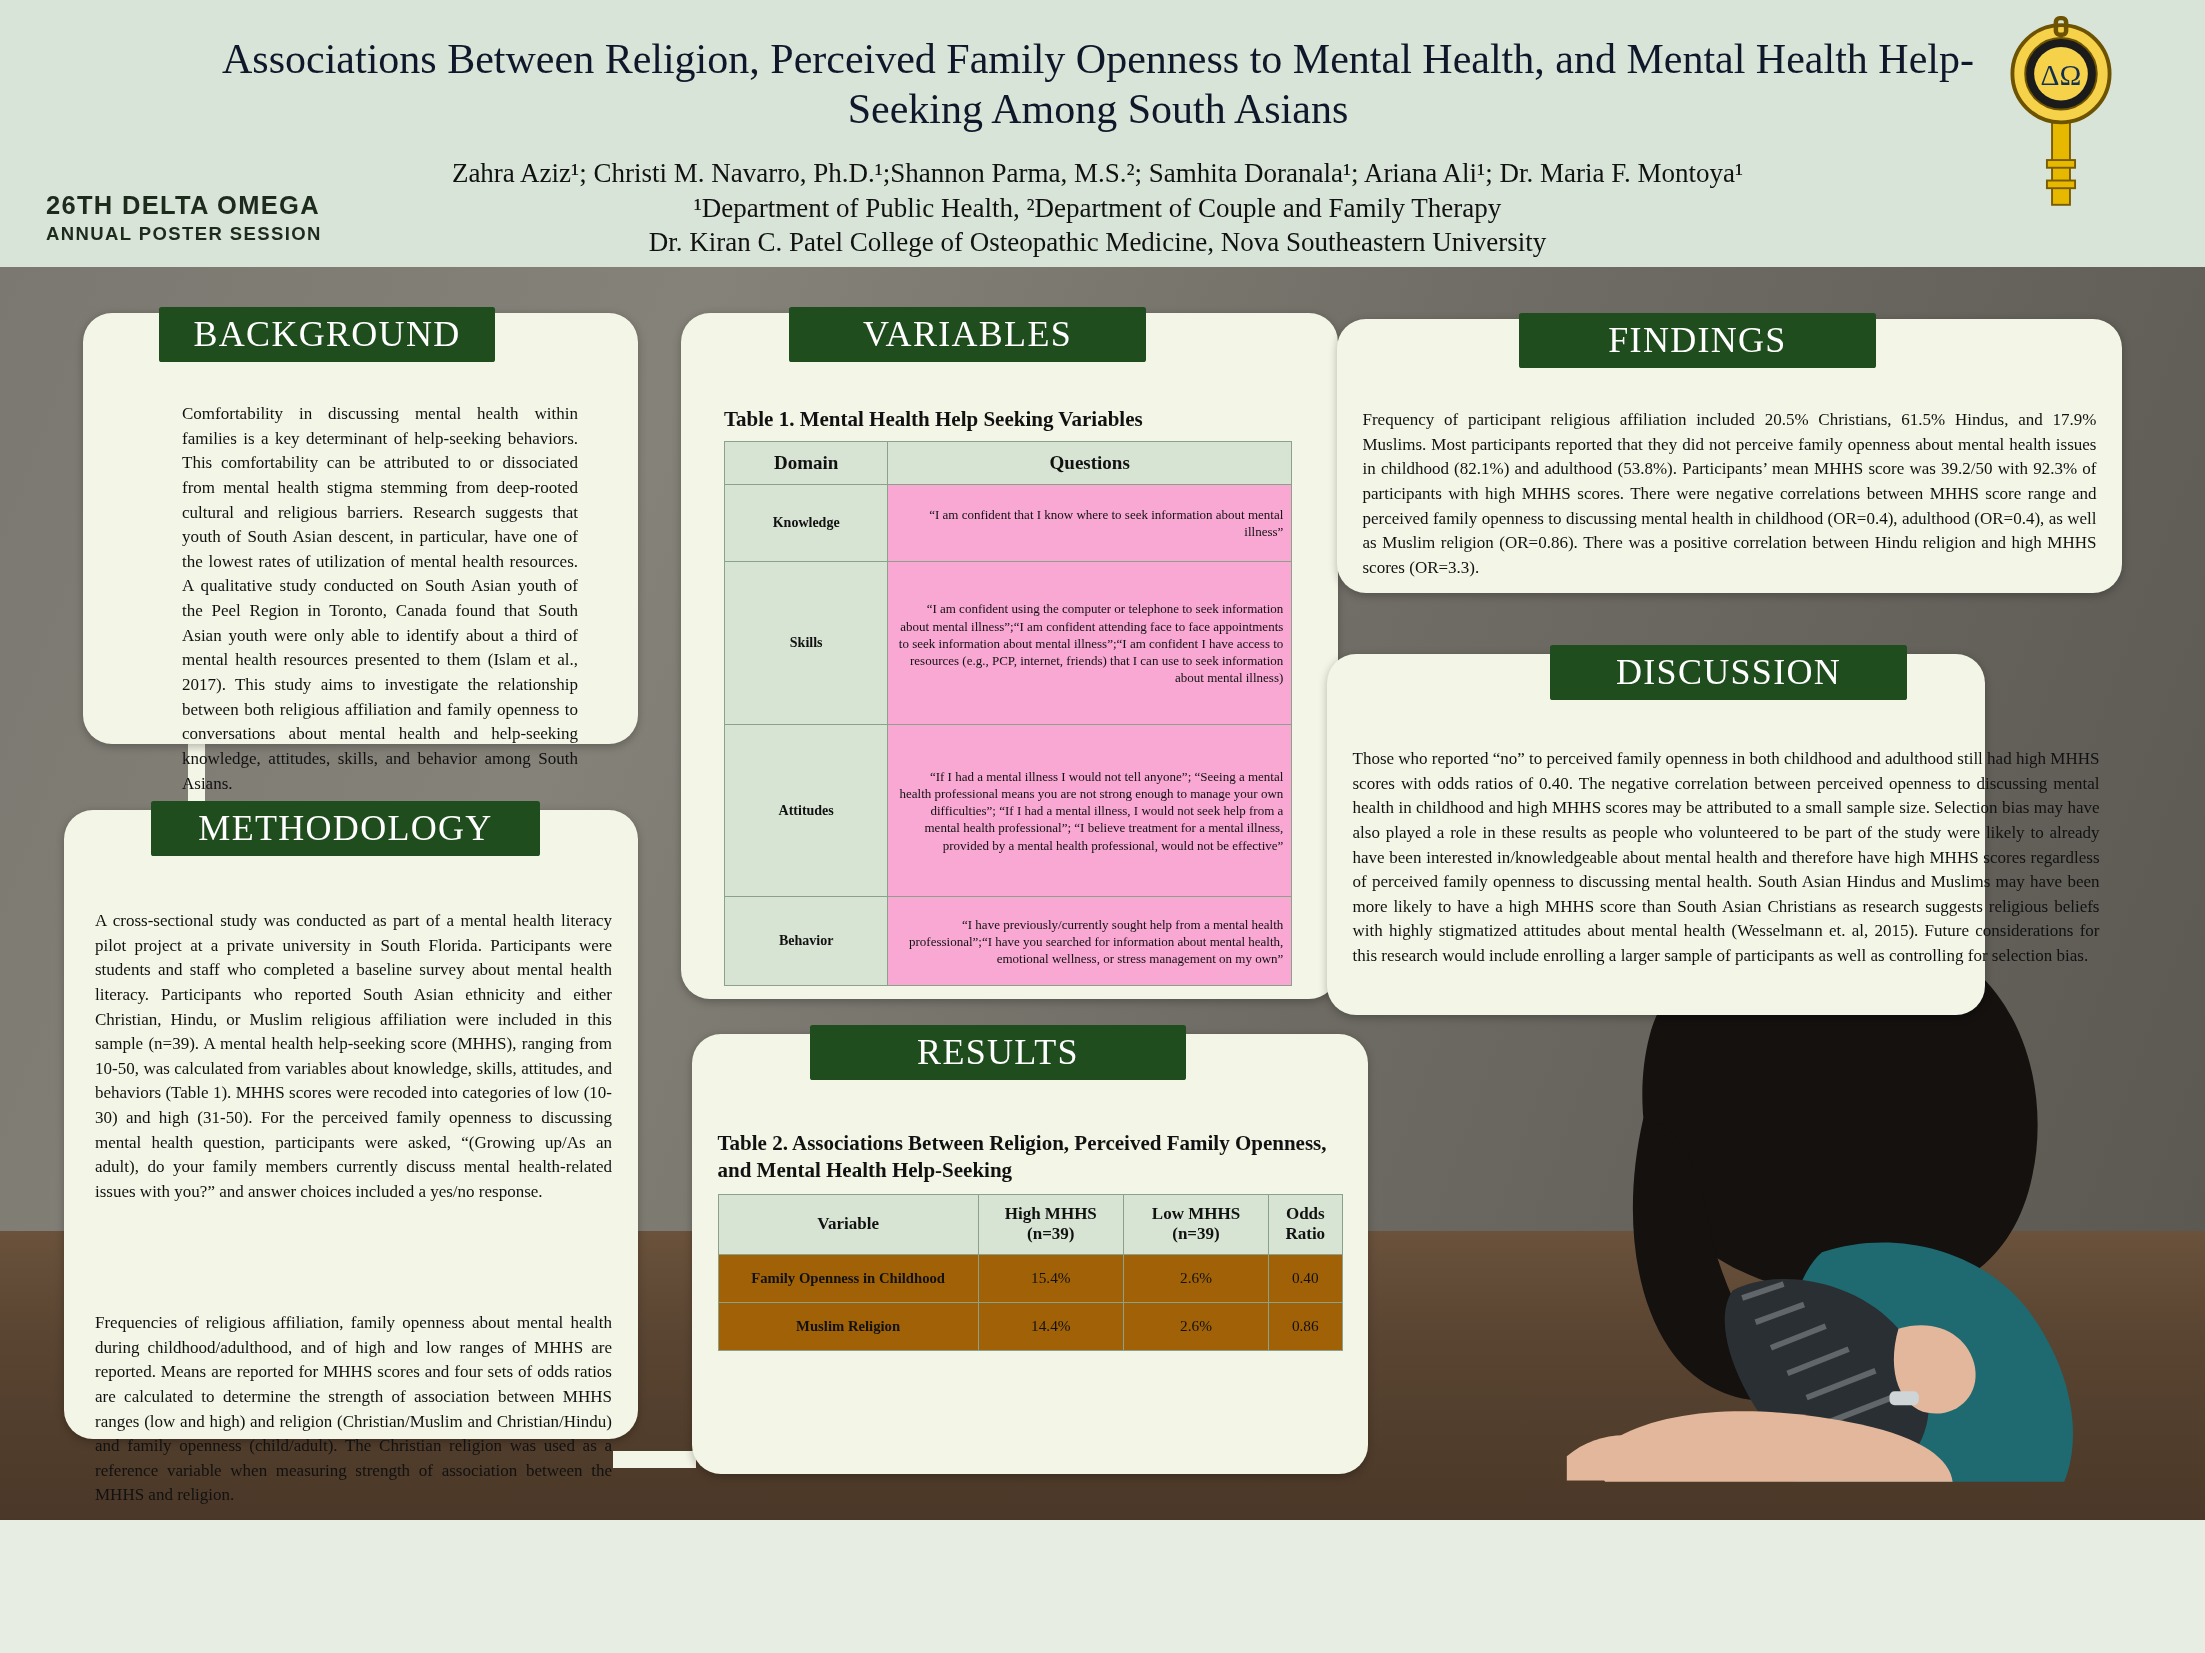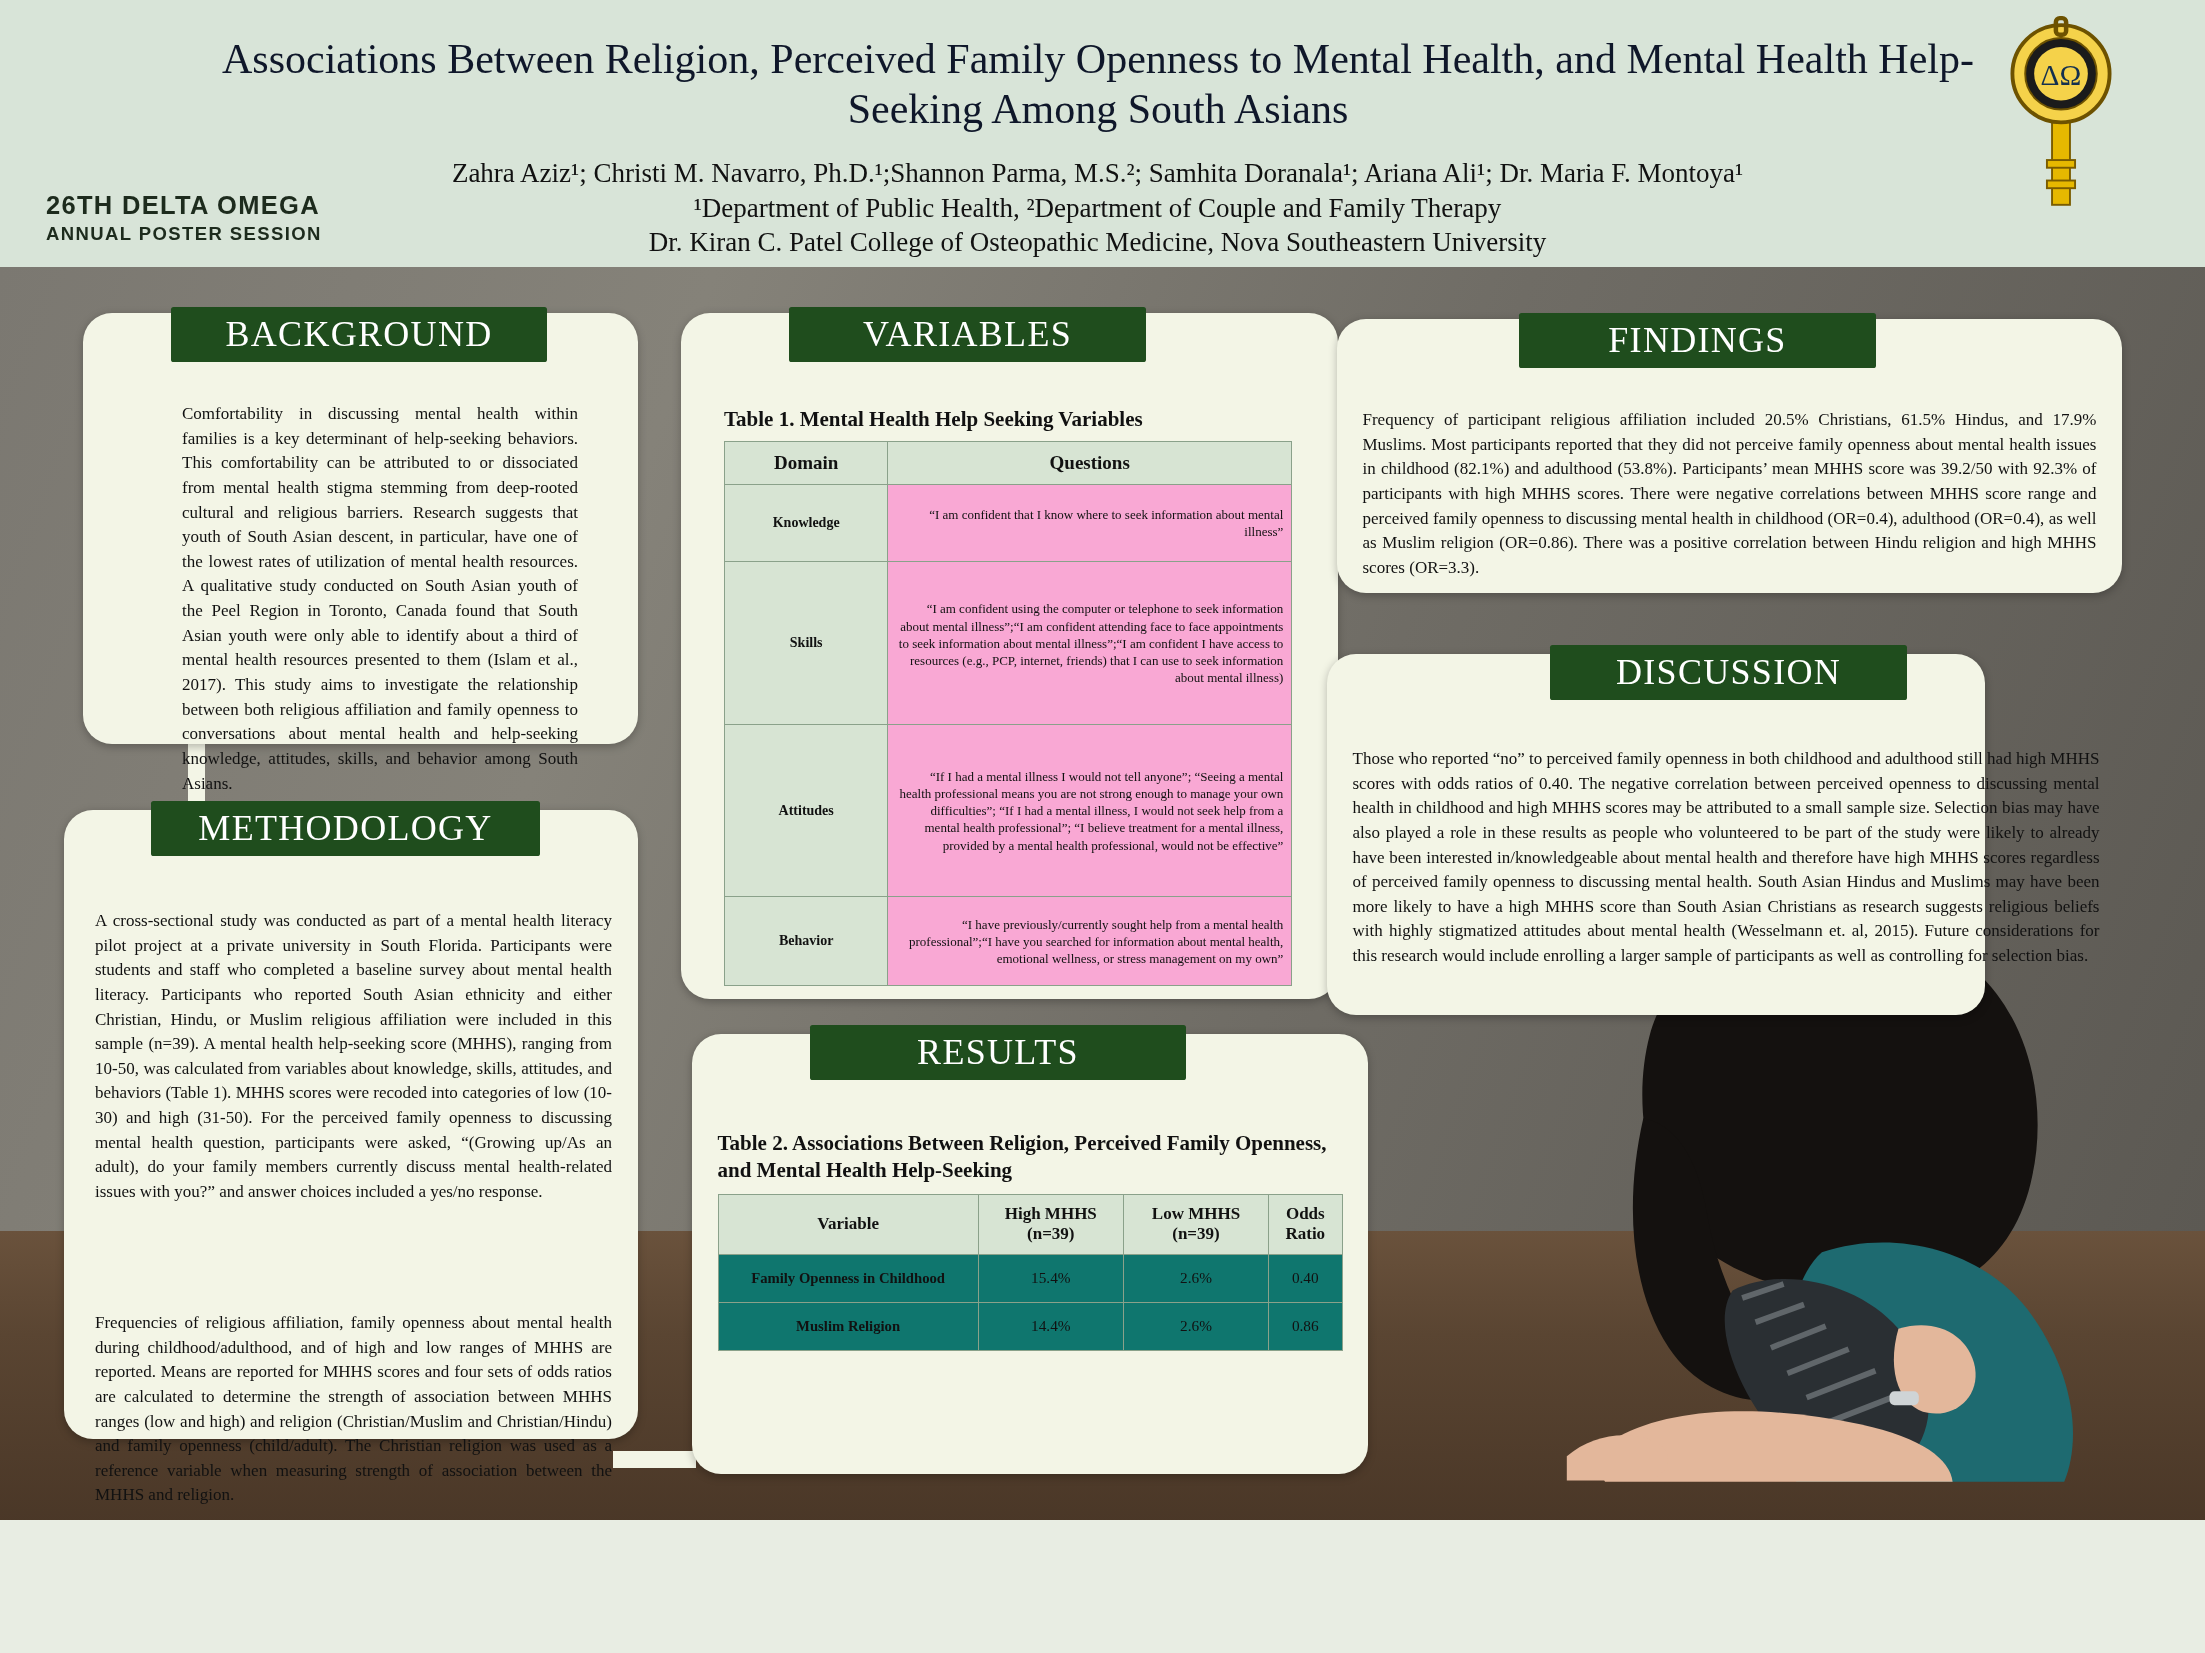--- a/index.html
+++ b/index.html
@@ -92,21 +92,21 @@
     padding:6.4px 7.7px;
     vertical-align:middle;
     color:#111;
     margin-top:14px;
   }
   .t1 th { background:#d7e4d3; font-size:19px; font-weight:bold; text-align:center; padding:10.2px 6.4px;}
   .t1 td.dom { background:#d7e4d3; font-size:14px; font-weight:bold; text-align:center; width:147px; }
   .t1 td.q { background:#f9a8d4; font-size:13px; line-height:1.32; text-align:right; }
 
   .t2 th { background:#d7e4d3; font-size:17px; font-weight:bold; text-align:center; padding:9px 5.1px; line-height:1.2;}
-  .t2 td { background:#0f766e; font-size:15.3px; text-align:center; }
+  .t2 td { background:#a16207; font-size:15.3px; text-align:center; }
   .t2 td.var { font-weight:bold; font-size:14.7px; text-align:center; }
 
   
   .footer {
     position:absolute; left:0; top:1520px; width:2205px; height:134px;
     background:#e8ede3;
   }
 </style>
 </head>
 <body>
@@ -169,21 +169,21 @@
       </svg>
     </div>
 
     <div class="conn" style="left:188px; top:472px; width:16.6px; height:64px;"></div>
     <div class="conn" style="left:1002px; top:969px; width:16.6px; height:77px;"></div>
     <div class="conn" style="left:1707px; top:568px; width:16.6px; height:83px;"></div>
     <div class="conn" style="left:613px; top:1184px; width:83px; height:16.6px;"></div>
   </div>
 
   <div class="card" style="left:83px; top:313px; width:555px; height:431px;">
-    <div class="band" style="left:88px; top:-6.4px; width:376px;">BACKGROUND</div>
+    <div class="band" style="left:76px; top:-6.4px; width:336px;">BACKGROUND</div>
     <div class="body-text" style="left:99px; top:89px; width:396px;">Comfortability in discussing mental health within families is a key determinant of help-seeking behaviors. This comfortability can be attributed to or dissociated from mental health stigma stemming from deep-rooted cultural and religious barriers. Research suggests that youth of South Asian descent, in particular, have one of the lowest rates of utilization of mental health resources. A qualitative study conducted on South Asian youth of the Peel Region in Toronto, Canada found that South Asian youth were only able to identify about a third of mental health resources presented to them (Islam et al., 2017). This study aims to investigate the relationship between both religious affiliation and family openness to conversations about mental health and help-seeking knowledge, attitudes, skills, and behavior among South Asians.</div>
   </div>
 
   <div class="card" style="left:64px; top:810px; width:574px; height:629px;">
     <div class="band" style="left:87px; top:-9px; width:389px;">METHODOLOGY</div>
     <div class="body-text" style="left:31px; top:99px; width:517px;">A cross-sectional study was conducted as part of a mental health literacy pilot project at a private university in South Florida. Participants were students and staff who completed a baseline survey about mental health literacy. Participants who reported South Asian ethnicity and either Christian, Hindu, or Muslim religious affiliation were included in this sample (n=39). A mental health help-seeking score (MHHS), ranging from 10-50, was calculated from variables about knowledge, skills, attitudes, and behaviors (Table 1). MHHS scores were recoded into categories of low (10-30) and high (31-50). For the perceived family openness to discussing mental health question, participants were asked, “(Growing up/As an adult), do your family members currently discuss mental health-related issues with you?” and answer choices included a yes/no response.</div>
     <div class="body-text" style="left:31px; top:501px; width:517px;">Frequencies of religious affiliation, family openness about mental health during childhood/adulthood, and of high and low ranges of MHHS are reported. Means are reported for MHHS scores and four sets of odds ratios are calculated to determine the strength of association between MHHS ranges (low and high) and religion (Christian/Muslim and Christian/Hindu) and family openness (child/adult). The Christian religion was used as a reference variable when measuring strength of association between the MHHS and religion.</div>
   </div>
 
   <div class="card" style="left:681px; top:313px; width:657px; height:686px;">

